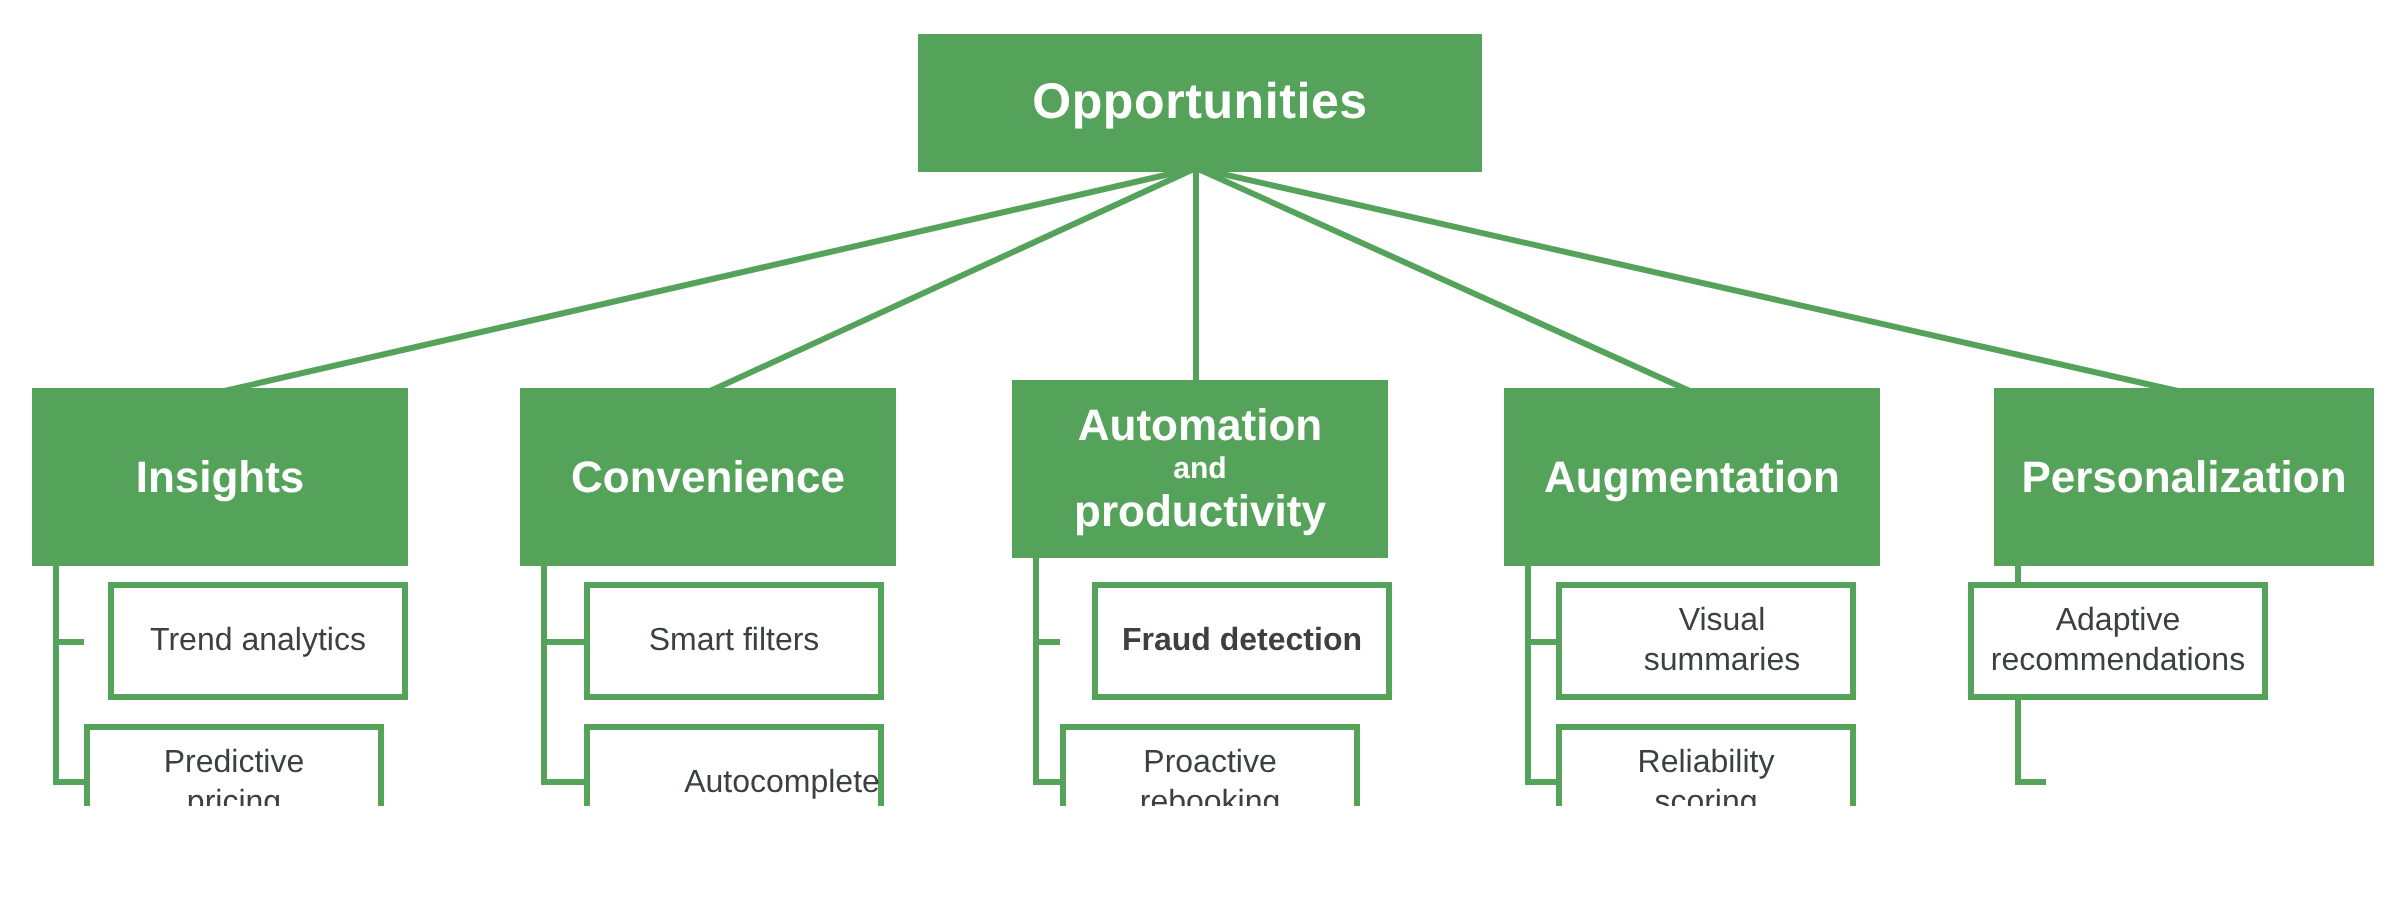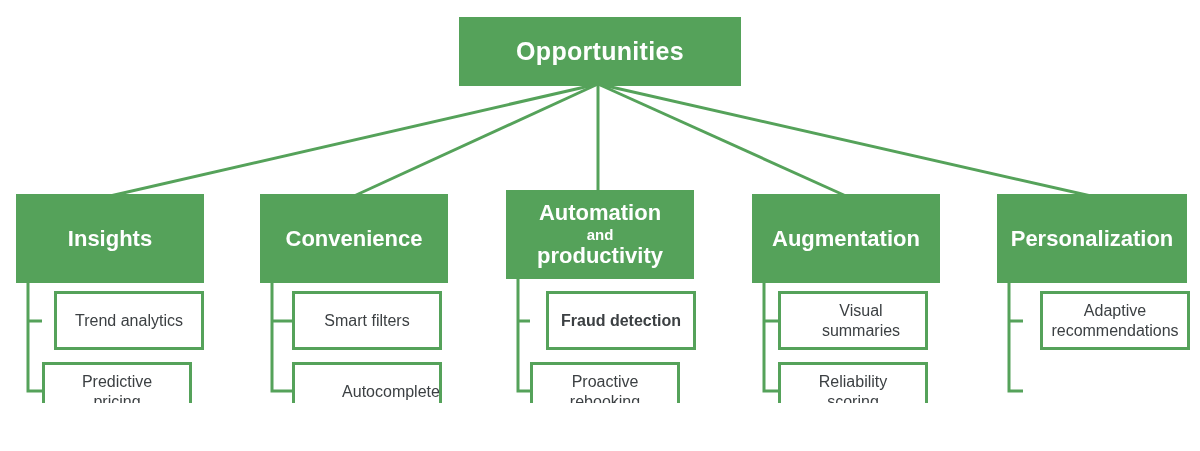--- a/index.html
+++ b/index.html
@@ -67,21 +67,21 @@
     white-space: pre-line;
   }
   .c0-0 { left: 54px;  top: 291px; }
   .c0-1 { left: 42px;  top: 362px; }
   .c1-0 { left: 292px; top: 291px; }
   .c1-1 { left: 292px; top: 362px; padding-left: 48px; }
   .c2-0 { left: 546px; top: 291px; font-weight: bold; }
   .c2-1 { left: 530px; top: 362px; }
   .c3-0 { left: 778px; top: 291px; padding-left: 16px; }
   .c3-1 { left: 778px; top: 362px; }
-  .c4-0 { left: 1040px; top: 291px; }
+  .c4-0 { left: 984px; top: 291px; }
   .c4-1 { left: 1023px; top: 362px; }
 </style>
 </head>
 <body>
 
 <div class="canvas">
 
   <svg class="connectors" viewBox="0 0 1200 451" xmlns="http://www.w3.org/2000/svg">
     <g stroke="#55A25A" stroke-width="3" fill="none">
 

